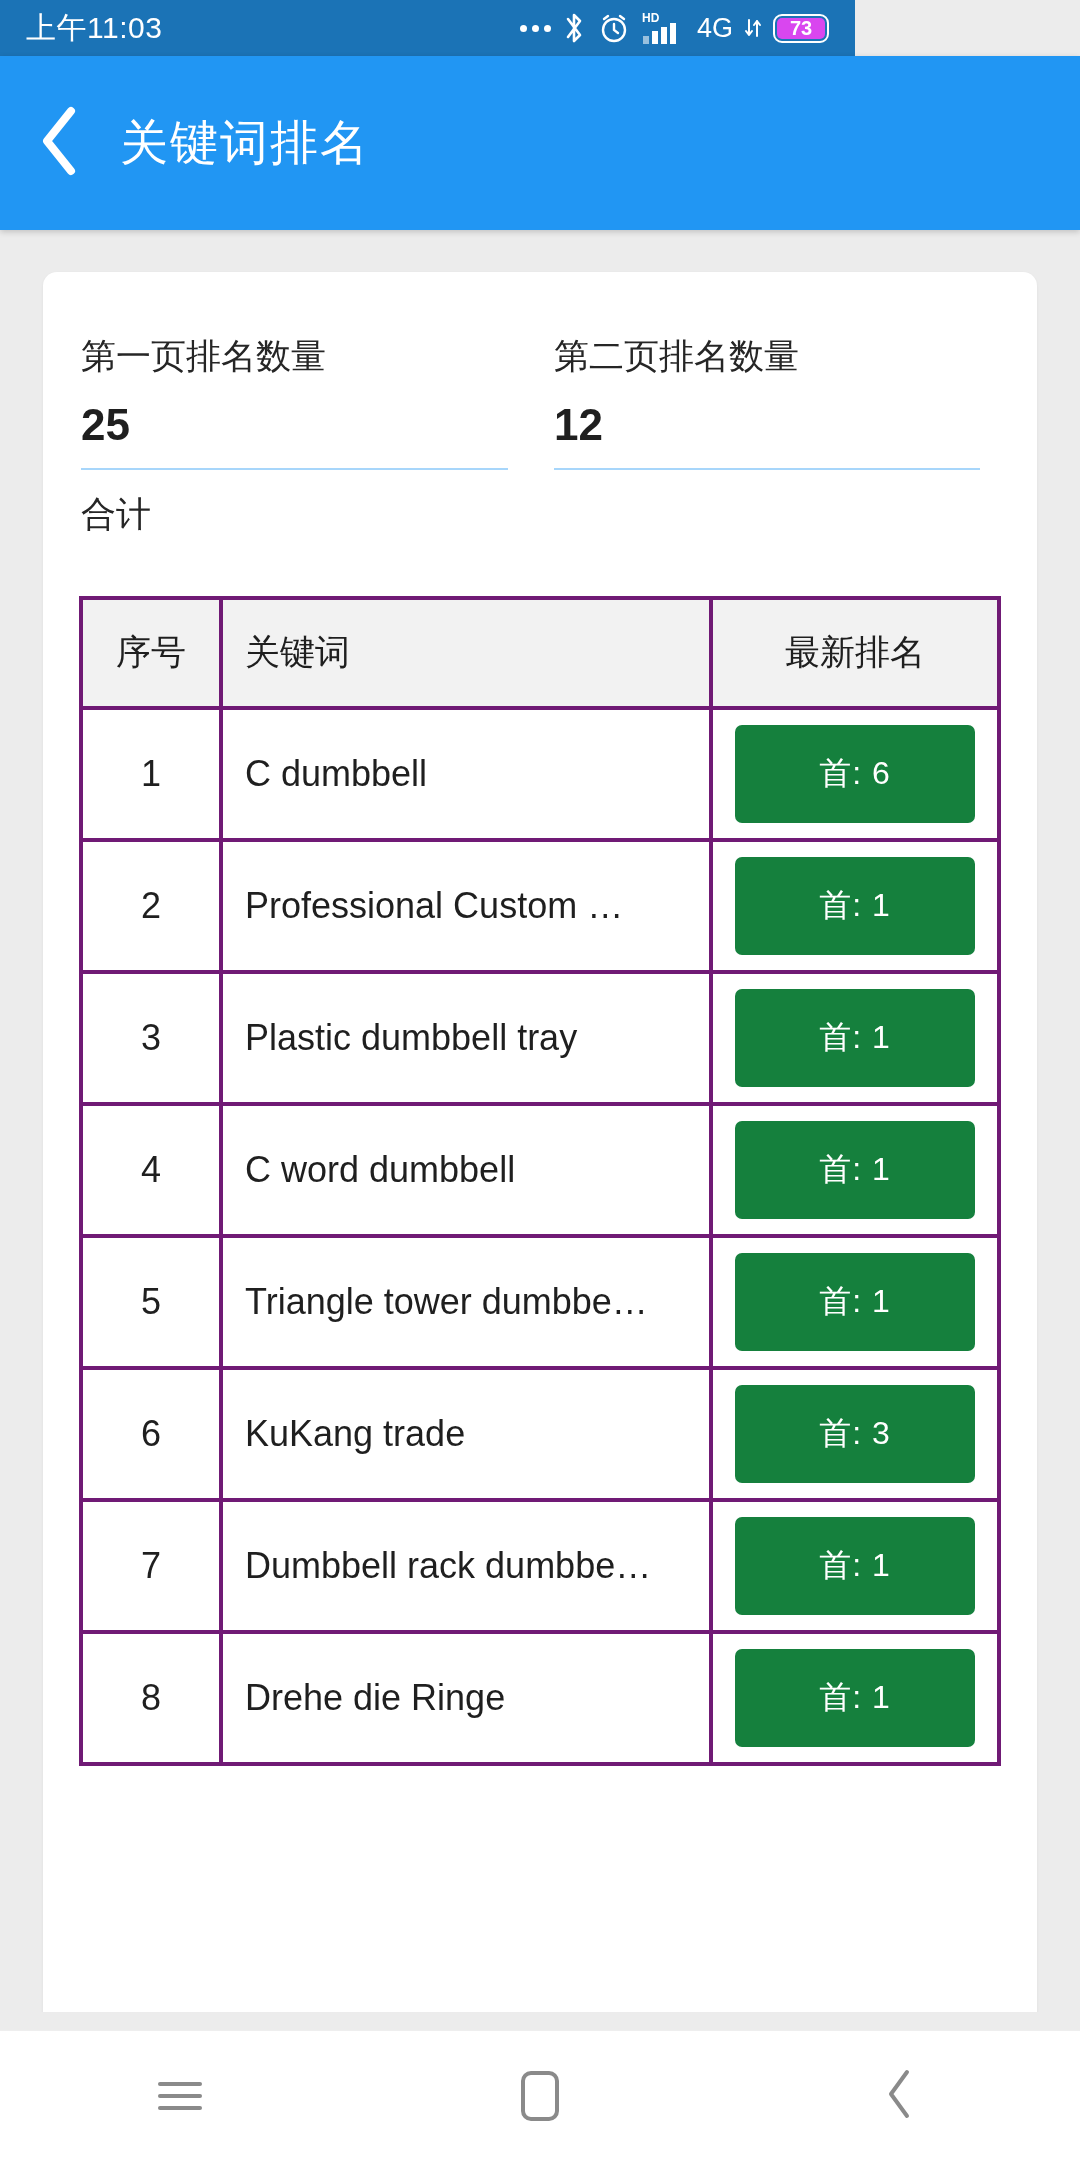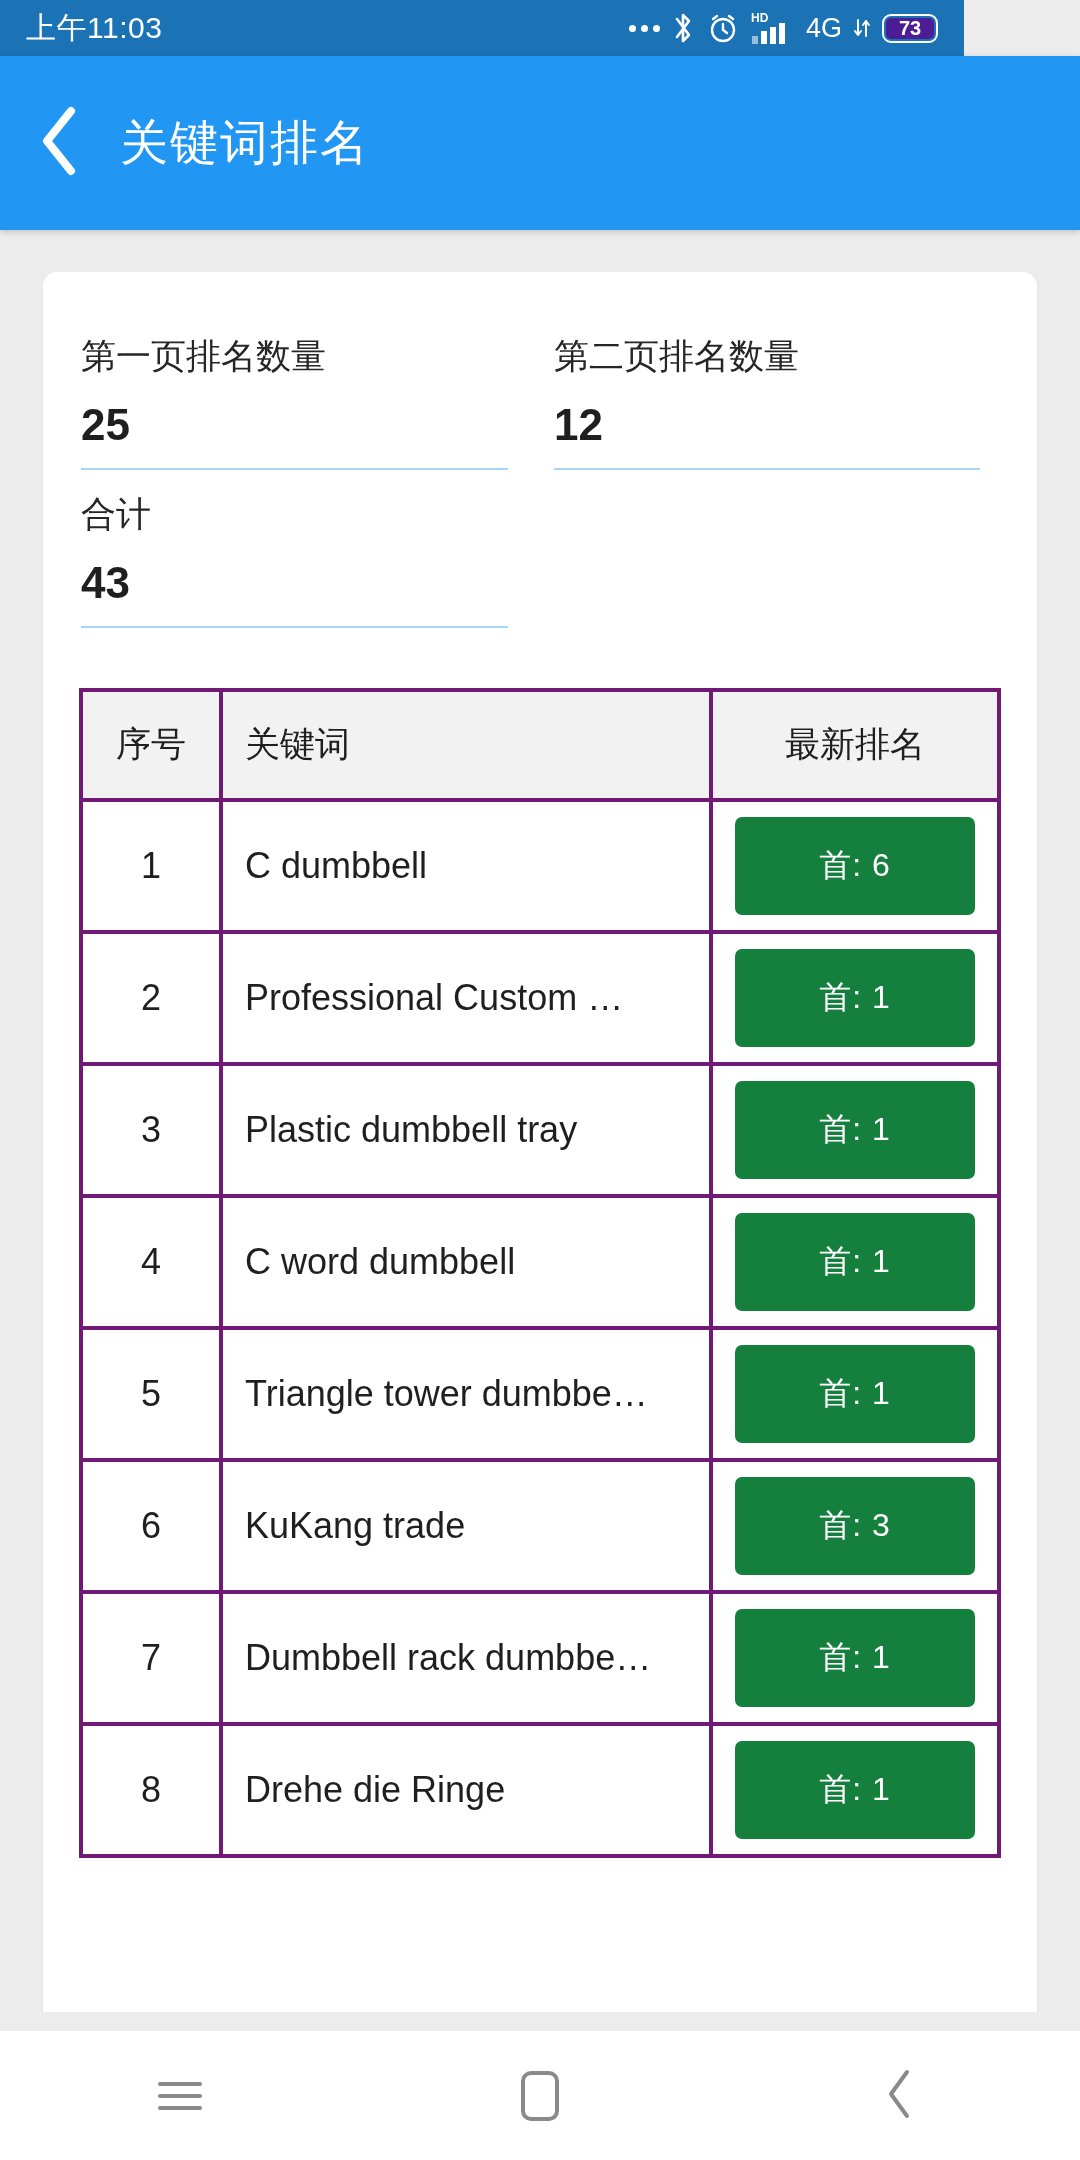--- a/index.html
+++ b/index.html
@@ -5,38 +5,38 @@
   * { margin:0; padding:0; box-sizing:border-box; }
   html, body {
     width:1080px; height:2160px;
     font-family:"Liberation Sans","DejaVu Sans",sans-serif;
     background:#ececec; overflow:hidden;
   }
   .phone { position:relative; width:1080px; height:2160px; background:#ececec; }
 
   
   .statusbar {
-    position:absolute; top:0; left:0; width:964px; height:56px;
+    position:absolute; top:0; left:0; width:855px; height:56px;
     background:#1b73b6; color:#fff;
     display:flex; align-items:center; justify-content:space-between;
     padding:0 26px;
   }
   .status-time { font-size:30px; letter-spacing:.5px; }
   .status-icons { display:flex; align-items:center; gap:11px; }
   .si { display:flex; align-items:center; }
   .dots { display:flex; gap:5px; align-items:center; }
   .dots i { width:7px; height:7px; border-radius:50%; background:#fff; display:block; }
   .bt svg, .alarm svg, .sig svg, .arrows svg { display:block; }
   .g4 { font-size:27px; line-height:1; }
   .battery {
     width:56px; height:29px; border:2.5px solid #fff; border-radius:9px;
     position:relative; display:flex; align-items:center; padding:2px;
   }
   .battery .fill {
-    background:#4c1d95; height:100%; width:100%; border-radius:5px;
+    background:#d946ef; height:100%; width:100%; border-radius:5px;
     display:flex; align-items:center; justify-content:center;
     font-size:20px; font-weight:bold; color:#fff;
   }
 
   
   .appbar {
     position:absolute; top:56px; left:0; width:1080px; height:174px;
     background:#2196f3; display:flex; align-items:center;
     box-shadow:0 2px 6px rgba(0,0,0,.18);
   }
@@ -166,21 +166,20 @@
       <div class="stat">
         <div class="stat-label">第一页排名数量</div>
         <div class="stat-value">25</div>
       </div>
       <div class="stat">
         <div class="stat-label">第二页排名数量</div>
         <div class="stat-value">12</div>
       </div>
       <div class="stat">
         <div class="stat-label">合计</div>
-        <div class="stat-value">43</div>
       </div>
     </div>
 
     <div class="table-wrap">
       <table>
         <thead>
           <tr>
             <th class="c-idx">序号</th>
             <th class="c-kw">关键词</th>
             <th class="c-rank">最新排名</th>

